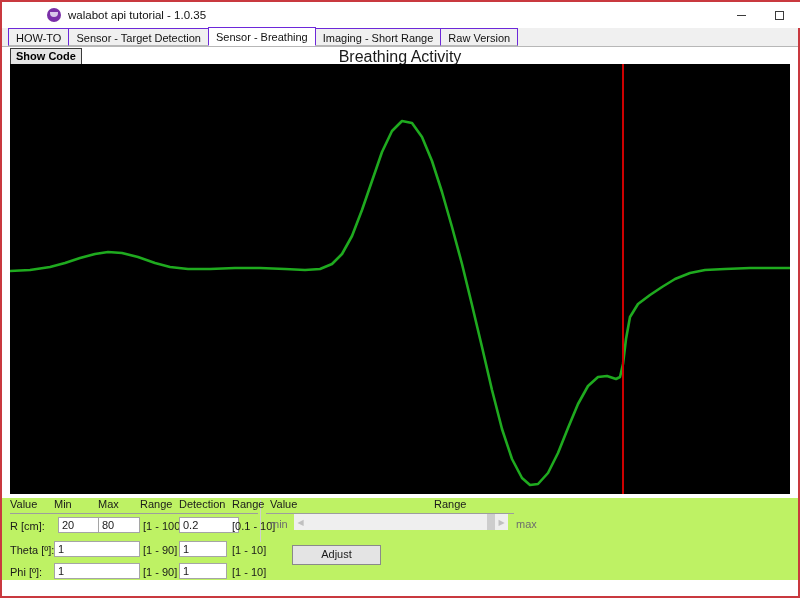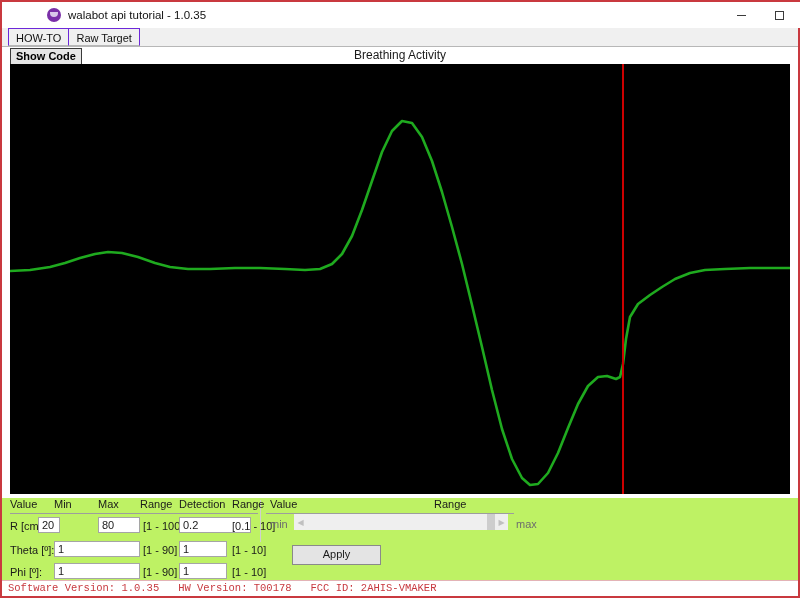--- a/index.html
+++ b/index.html
@@ -89,21 +89,21 @@
     position: absolute; left: 8px; top: 1px;
     font-size: 11px; font-weight: bold; color: #000;
     background: #e6e6e6;
     border: 1px solid #3a3a3a;
     padding: 0px 5px 1px 5px;
     line-height: 14px;
   }
   .chart-title {
     position: absolute; left: 0; top: 1px;
     width: 796px; text-align: center;
-    font-size: 12px; color: #1a1a1a;
+    font-size: 16px; color: #1a1a1a;
   }
 
   
   .plot-wrap {
     position: absolute; left: 8px; top: 62px;
     width: 780px; height: 430px;
     background: #000000;
     overflow: hidden;
   }
   .plot-wrap svg { display: block; }
@@ -225,21 +225,24 @@
         <svg width="11" height="11" viewBox="0 0 11 11">
             <line x1="1.5" y1="1.5" x2="9.5" y2="9.5" stroke="#3b3b3b" stroke-width="1"></line>
             <line x1="9.5" y1="1.5" x2="1.5" y2="9.5" stroke="#3b3b3b" stroke-width="1"></line>
           </svg>
       </div>
     </div>
   </div>
 
   <div class="tabstrip">
     <div class="tab">HOW-TO</div>
-    <div class="tab">Raw Target</div>
+    <div class="tab">Sensor - Target Detection</div>
+    <div class="tab active">Sensor - Breathing</div>
+    <div class="tab">Imaging - Short Range</div>
+    <div class="tab">Raw Version</div>
   </div>
 
   <div class="toolrow">
     <div class="showcode">Show Code</div>
     <div class="chart-title">Breathing Activity</div>
   </div>
 
   <div class="plot-wrap">
     <svg id="plot-svg" width="780" height="430" viewBox="0 0 780 430">
       <rect x="0" y="0" width="780" height="430" fill="#000000"></rect>
@@ -258,24 +261,24 @@
         <span class="hl" style="left:44px;">Min</span>
         <span class="hl" style="left:88px;">Max</span>
         <span class="hl" style="left:130px;">Range</span>
         <span class="hl" style="left:169px;">Detection</span>
         <span class="hl" style="left:222px;">Range</span>
         <span class="hdr-underline" style="width:248px;"></span>
       </div>
 
       <div class="frow" style="margin-top:4px;">
         <span class="lbl" style="left:0px;">R [cm]:</span>
-        <input class="tbox" style="left: 28px; width: 22px;" value="20">
+        <input class="tbox" style="left: 48px; width: 44px;" value="20">
         <input class="tbox" style="left: 88px; width: 42px;" value="80">
         <span class="rng" style="left:133px;">[1 - 1000]</span>
-        <input class="tbox" style="left: 169px; width: 72px;" value="0.2">
+        <input class="tbox" style="left: 169px; width: 60px;" value="0.2">
         <span class="rng" style="left:222px;">[0.1 - 10]</span>
       </div>
 
       <div class="frow" style="margin-top:5px;">
         <span class="lbl" style="left:0px;">Theta [º]:</span>
         <input class="tbox" style="left: 44px; width: 86px;" value="1">
         <span class="rng" style="left:133px;">[1 - 90]</span>
         <input class="tbox" style="left: 169px; width: 48px;" value="1">
         <span class="rng" style="left:222px;">[1 - 10]</span>
       </div>
@@ -301,20 +304,19 @@
         <span class="sl-min" style="left:4px;">min</span>
         <div class="sl-track">
           <div class="sl-arrow">◀</div>
           <div style="flex:1;"></div>
           <div class="sl-arrow">▶</div>
           <div class="sl-thumb"></div>
         </div>
         <span class="sl-max" style="left:250px;">max</span>
       </div>
 
-      <div class="apply-btn">Apply</div>
+      <div class="apply-btn">Adjust</div>
     </div>
 
   </div>
 
-  <div class="statusbar">Software Version: 1.0.35   HW Version: T00178   FCC ID: 2AHIS-VMAKER</div>
 
 </div>
 
 </body></html>

